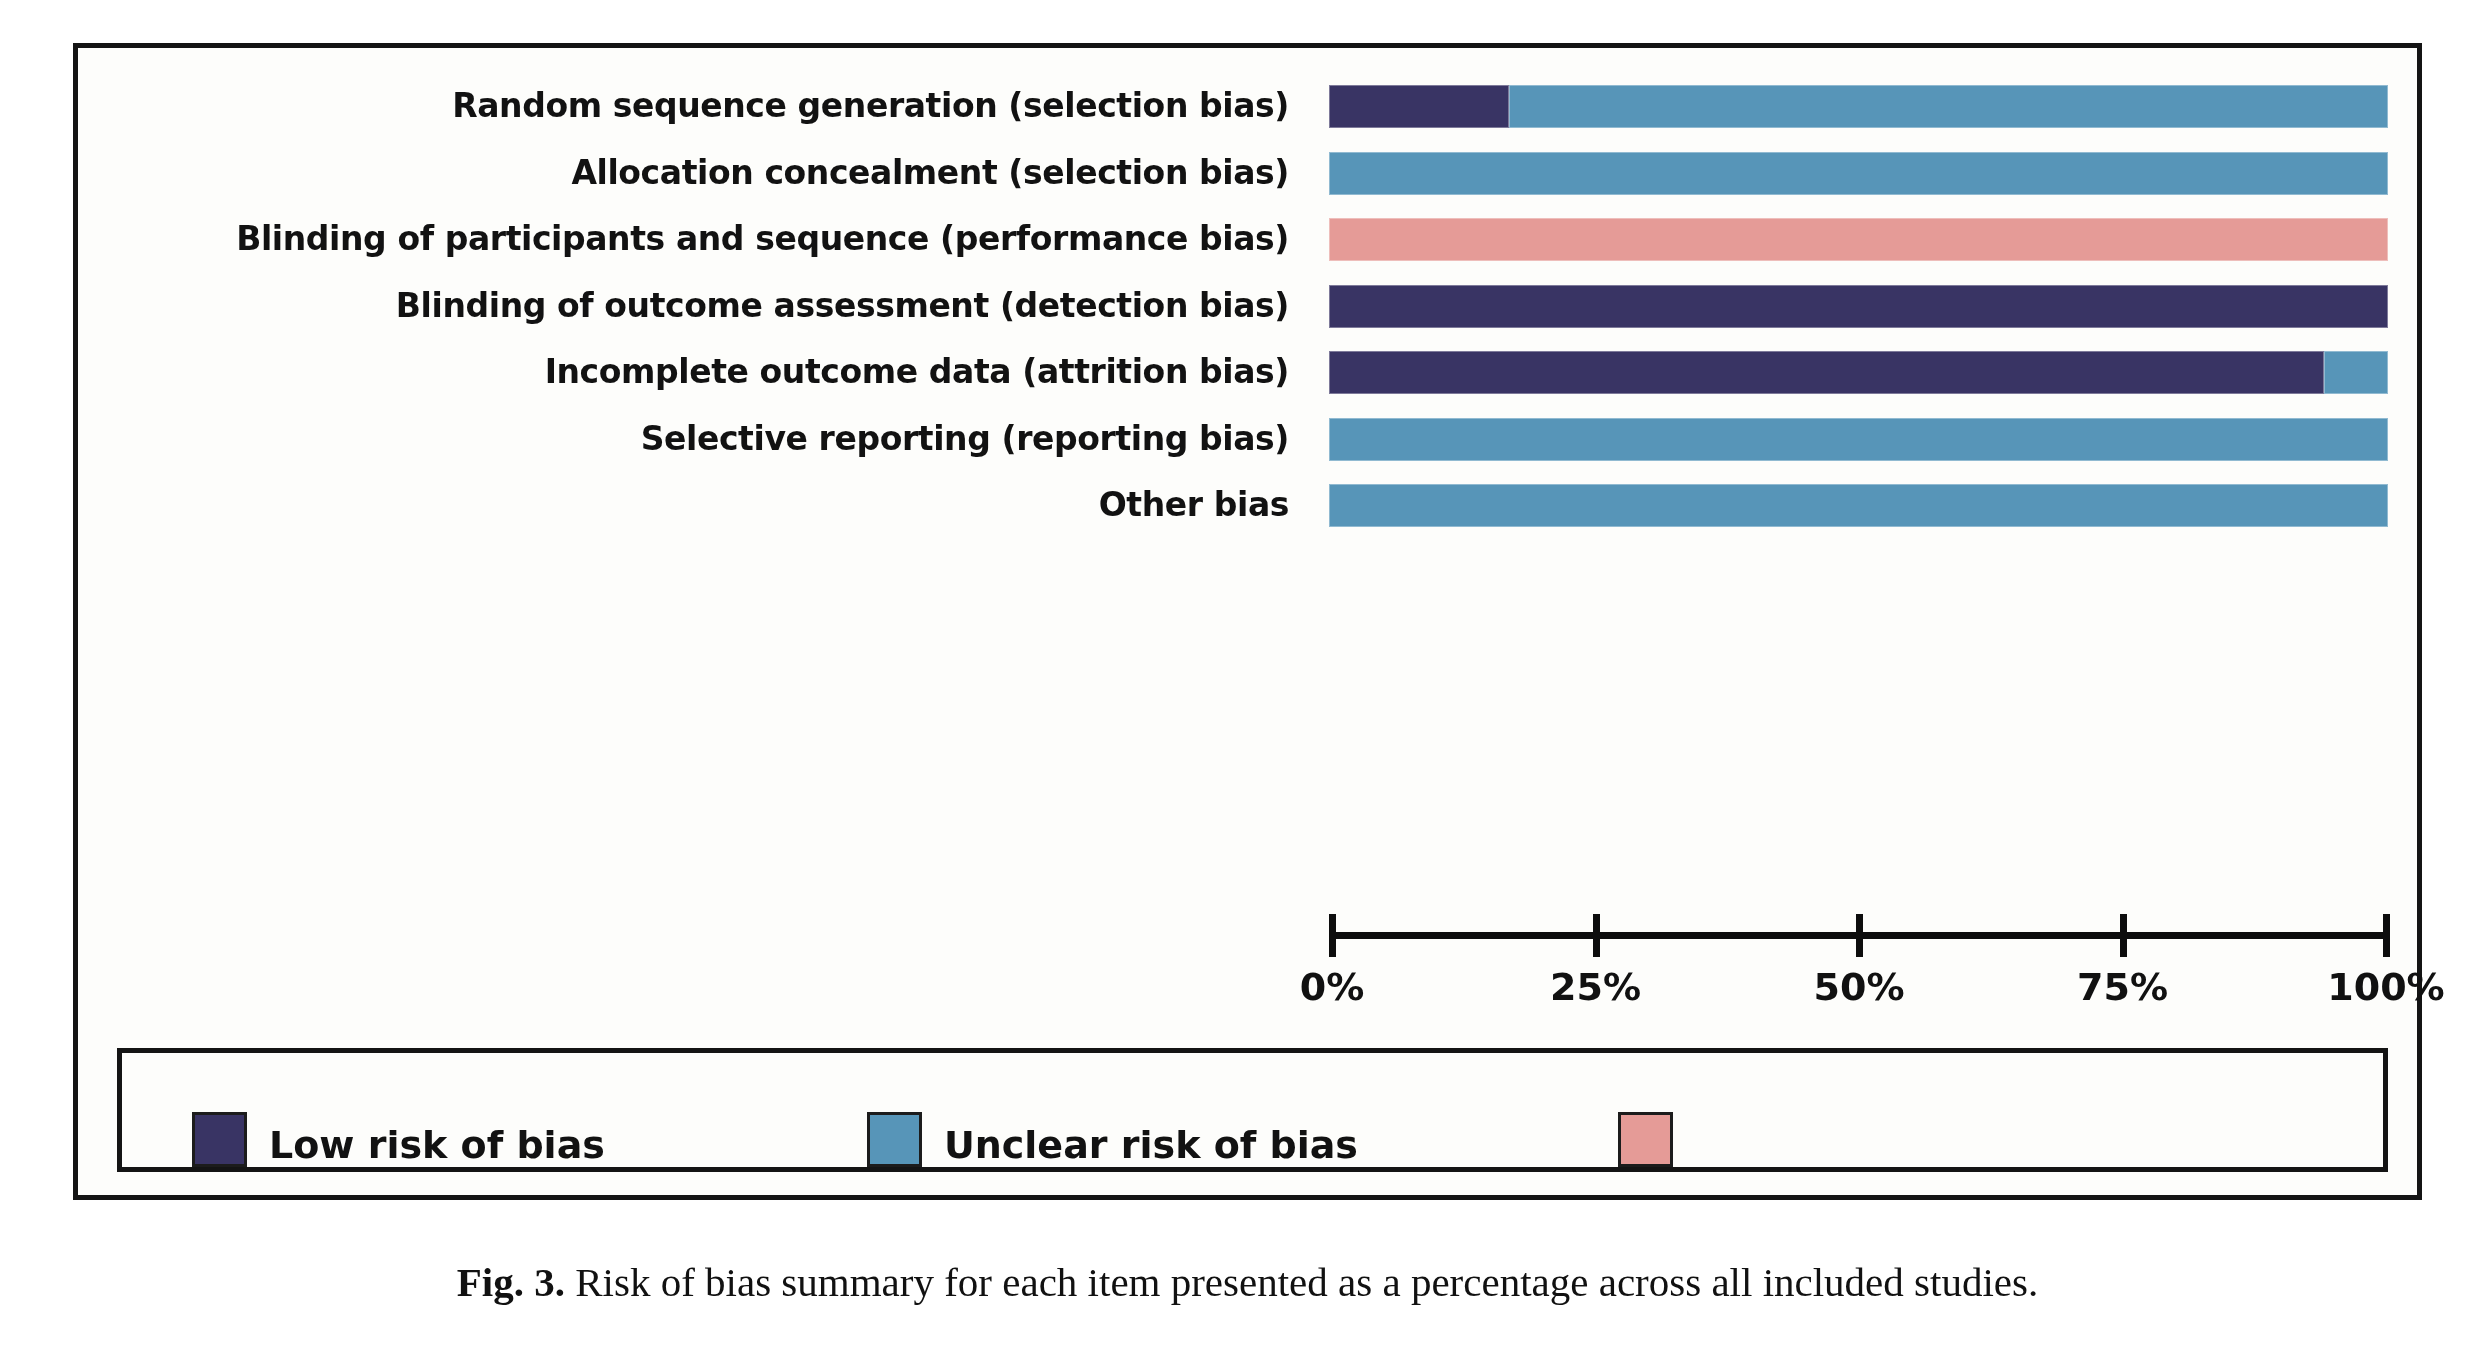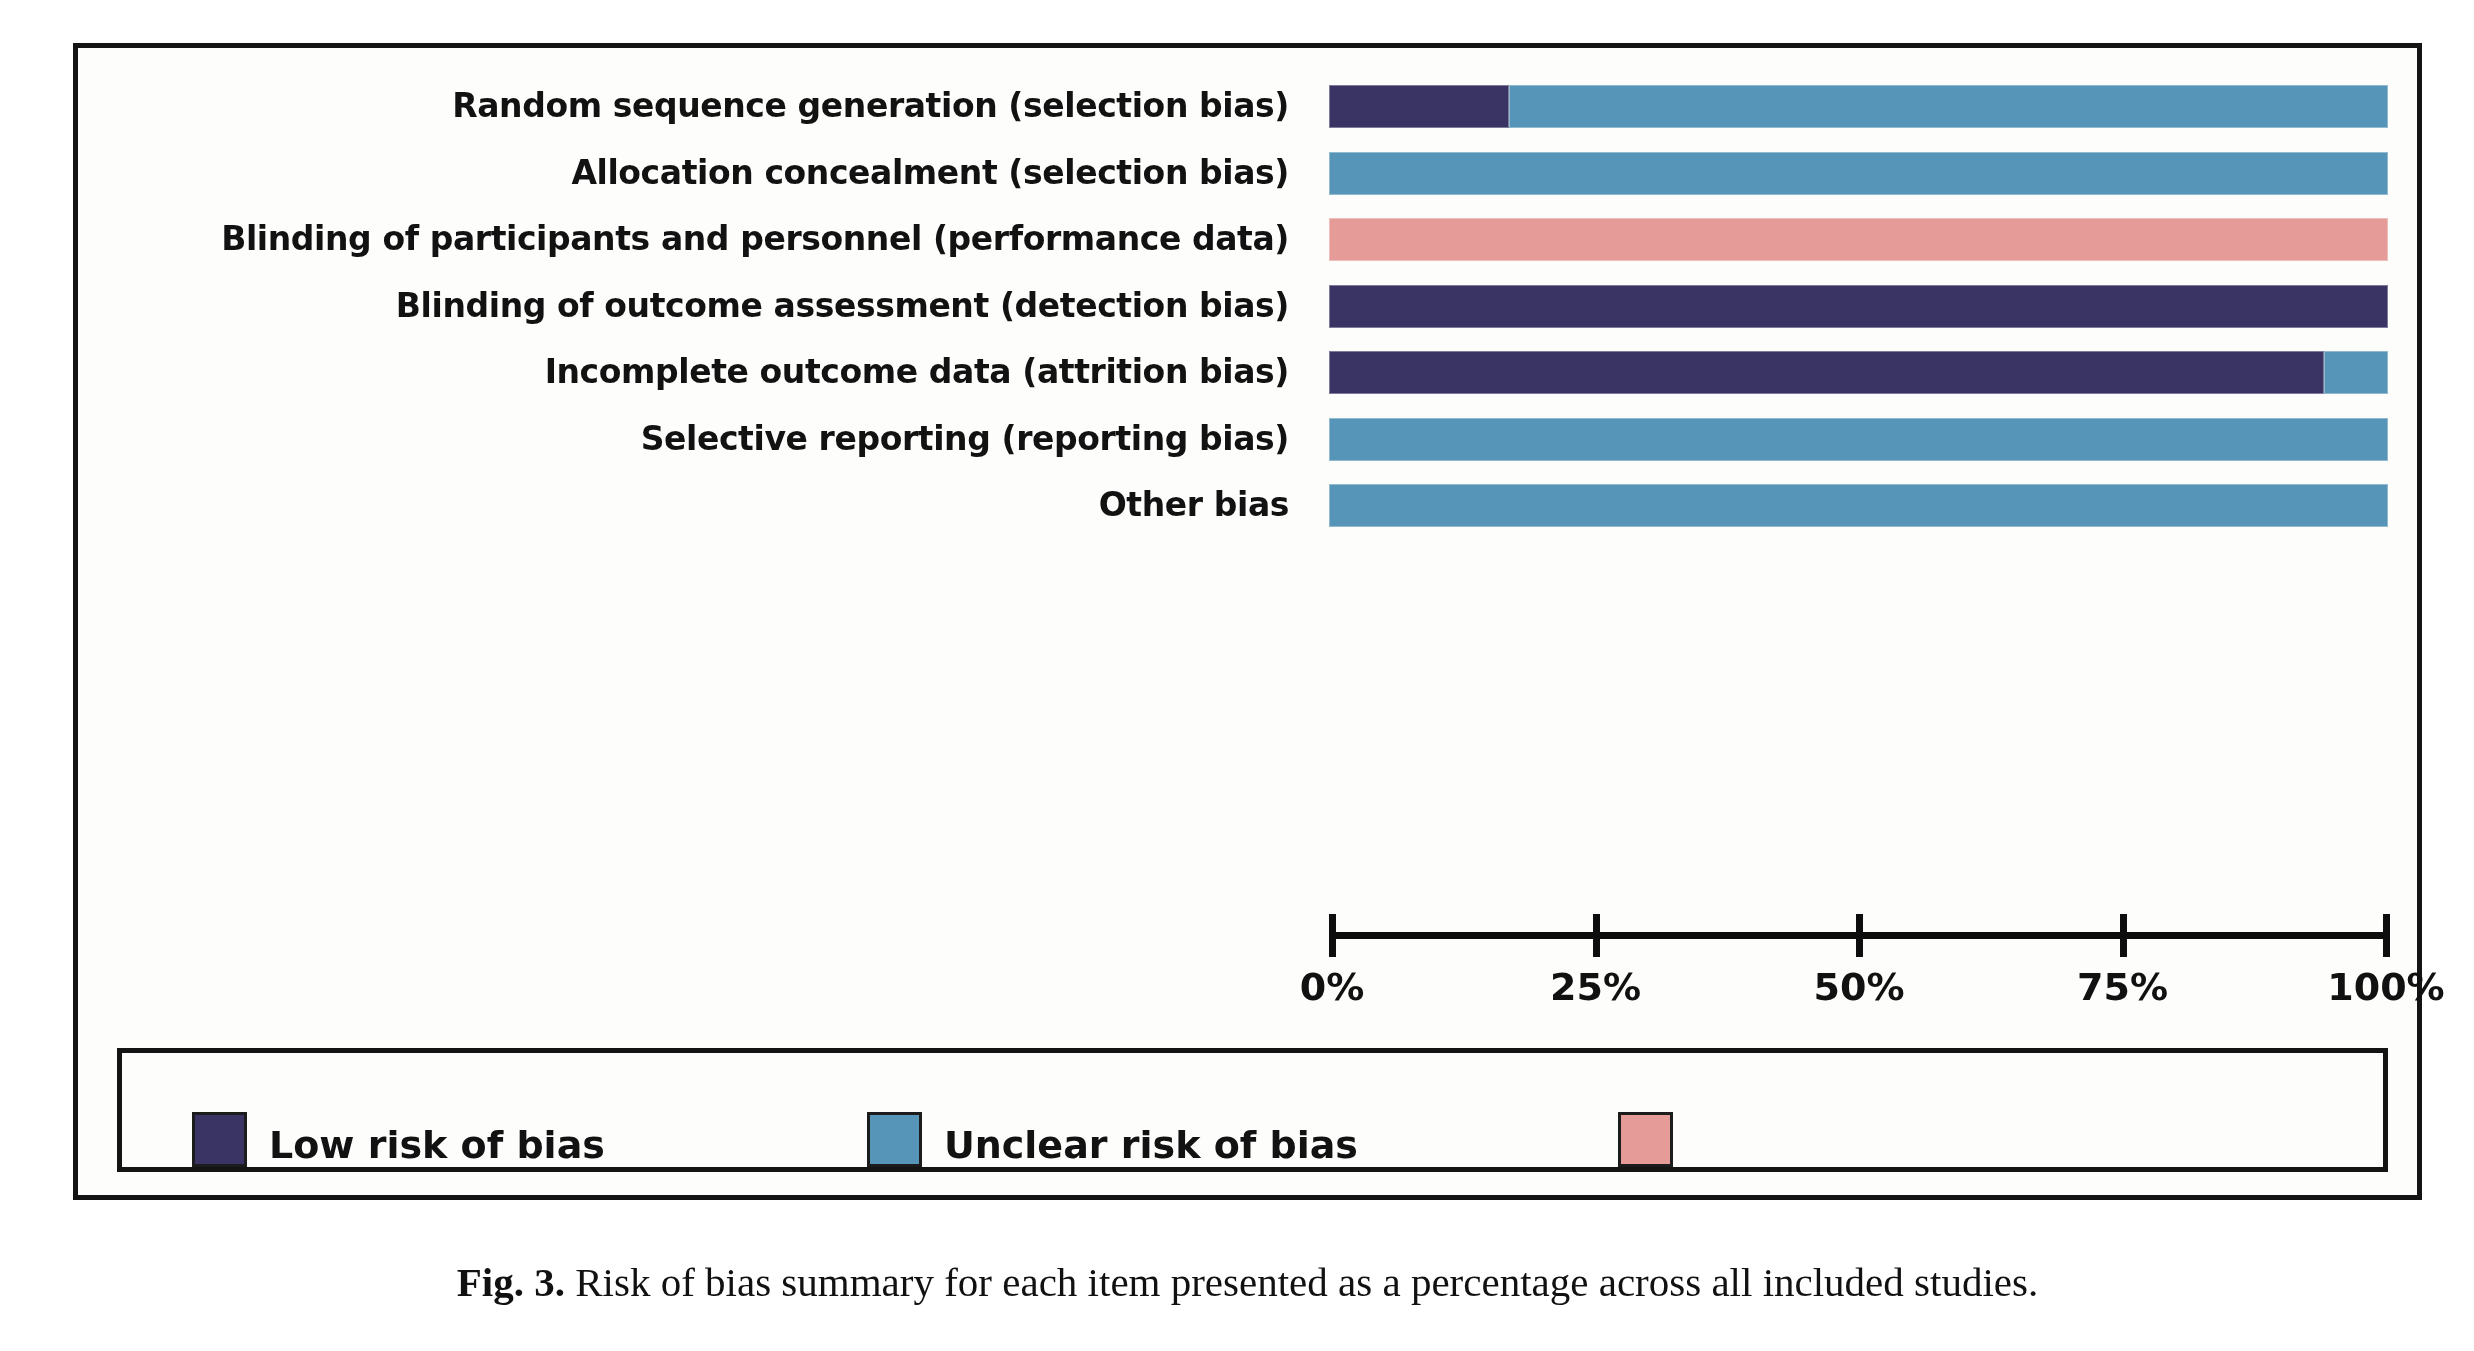--- a/index.html
+++ b/index.html
@@ -193,21 +193,21 @@
           <div class="bar-seg unclear" style="width: 83%; background: rgb(87, 149, 184);"></div>
         </div>
       </div>
       <div class="bar-row" style="top: 91.5px;">
         <div class="row-label">Allocation concealment (selection bias)</div>
         <div class="bar-track">
           <div class="bar-seg unclear" style="width: 100%; background: rgb(87, 149, 184);"></div>
         </div>
       </div>
       <div class="bar-row" style="top: 158px;">
-        <div class="row-label">Blinding of participants and personnel (performance data)</div>
+        <div class="row-label">Blinding of participants and sequence (performance bias)</div>
         <div class="bar-track">
           <div class="bar-seg high" style="width: 100%; background: rgb(229, 155, 151);"></div>
         </div>
       </div>
       <div class="bar-row" style="top: 224.5px;">
         <div class="row-label">Blinding of outcome assessment (detection bias)</div>
         <div class="bar-track">
           <div class="bar-seg low" style="width: 100%; background: rgb(57, 52, 100);"></div>
         </div>
       </div>

